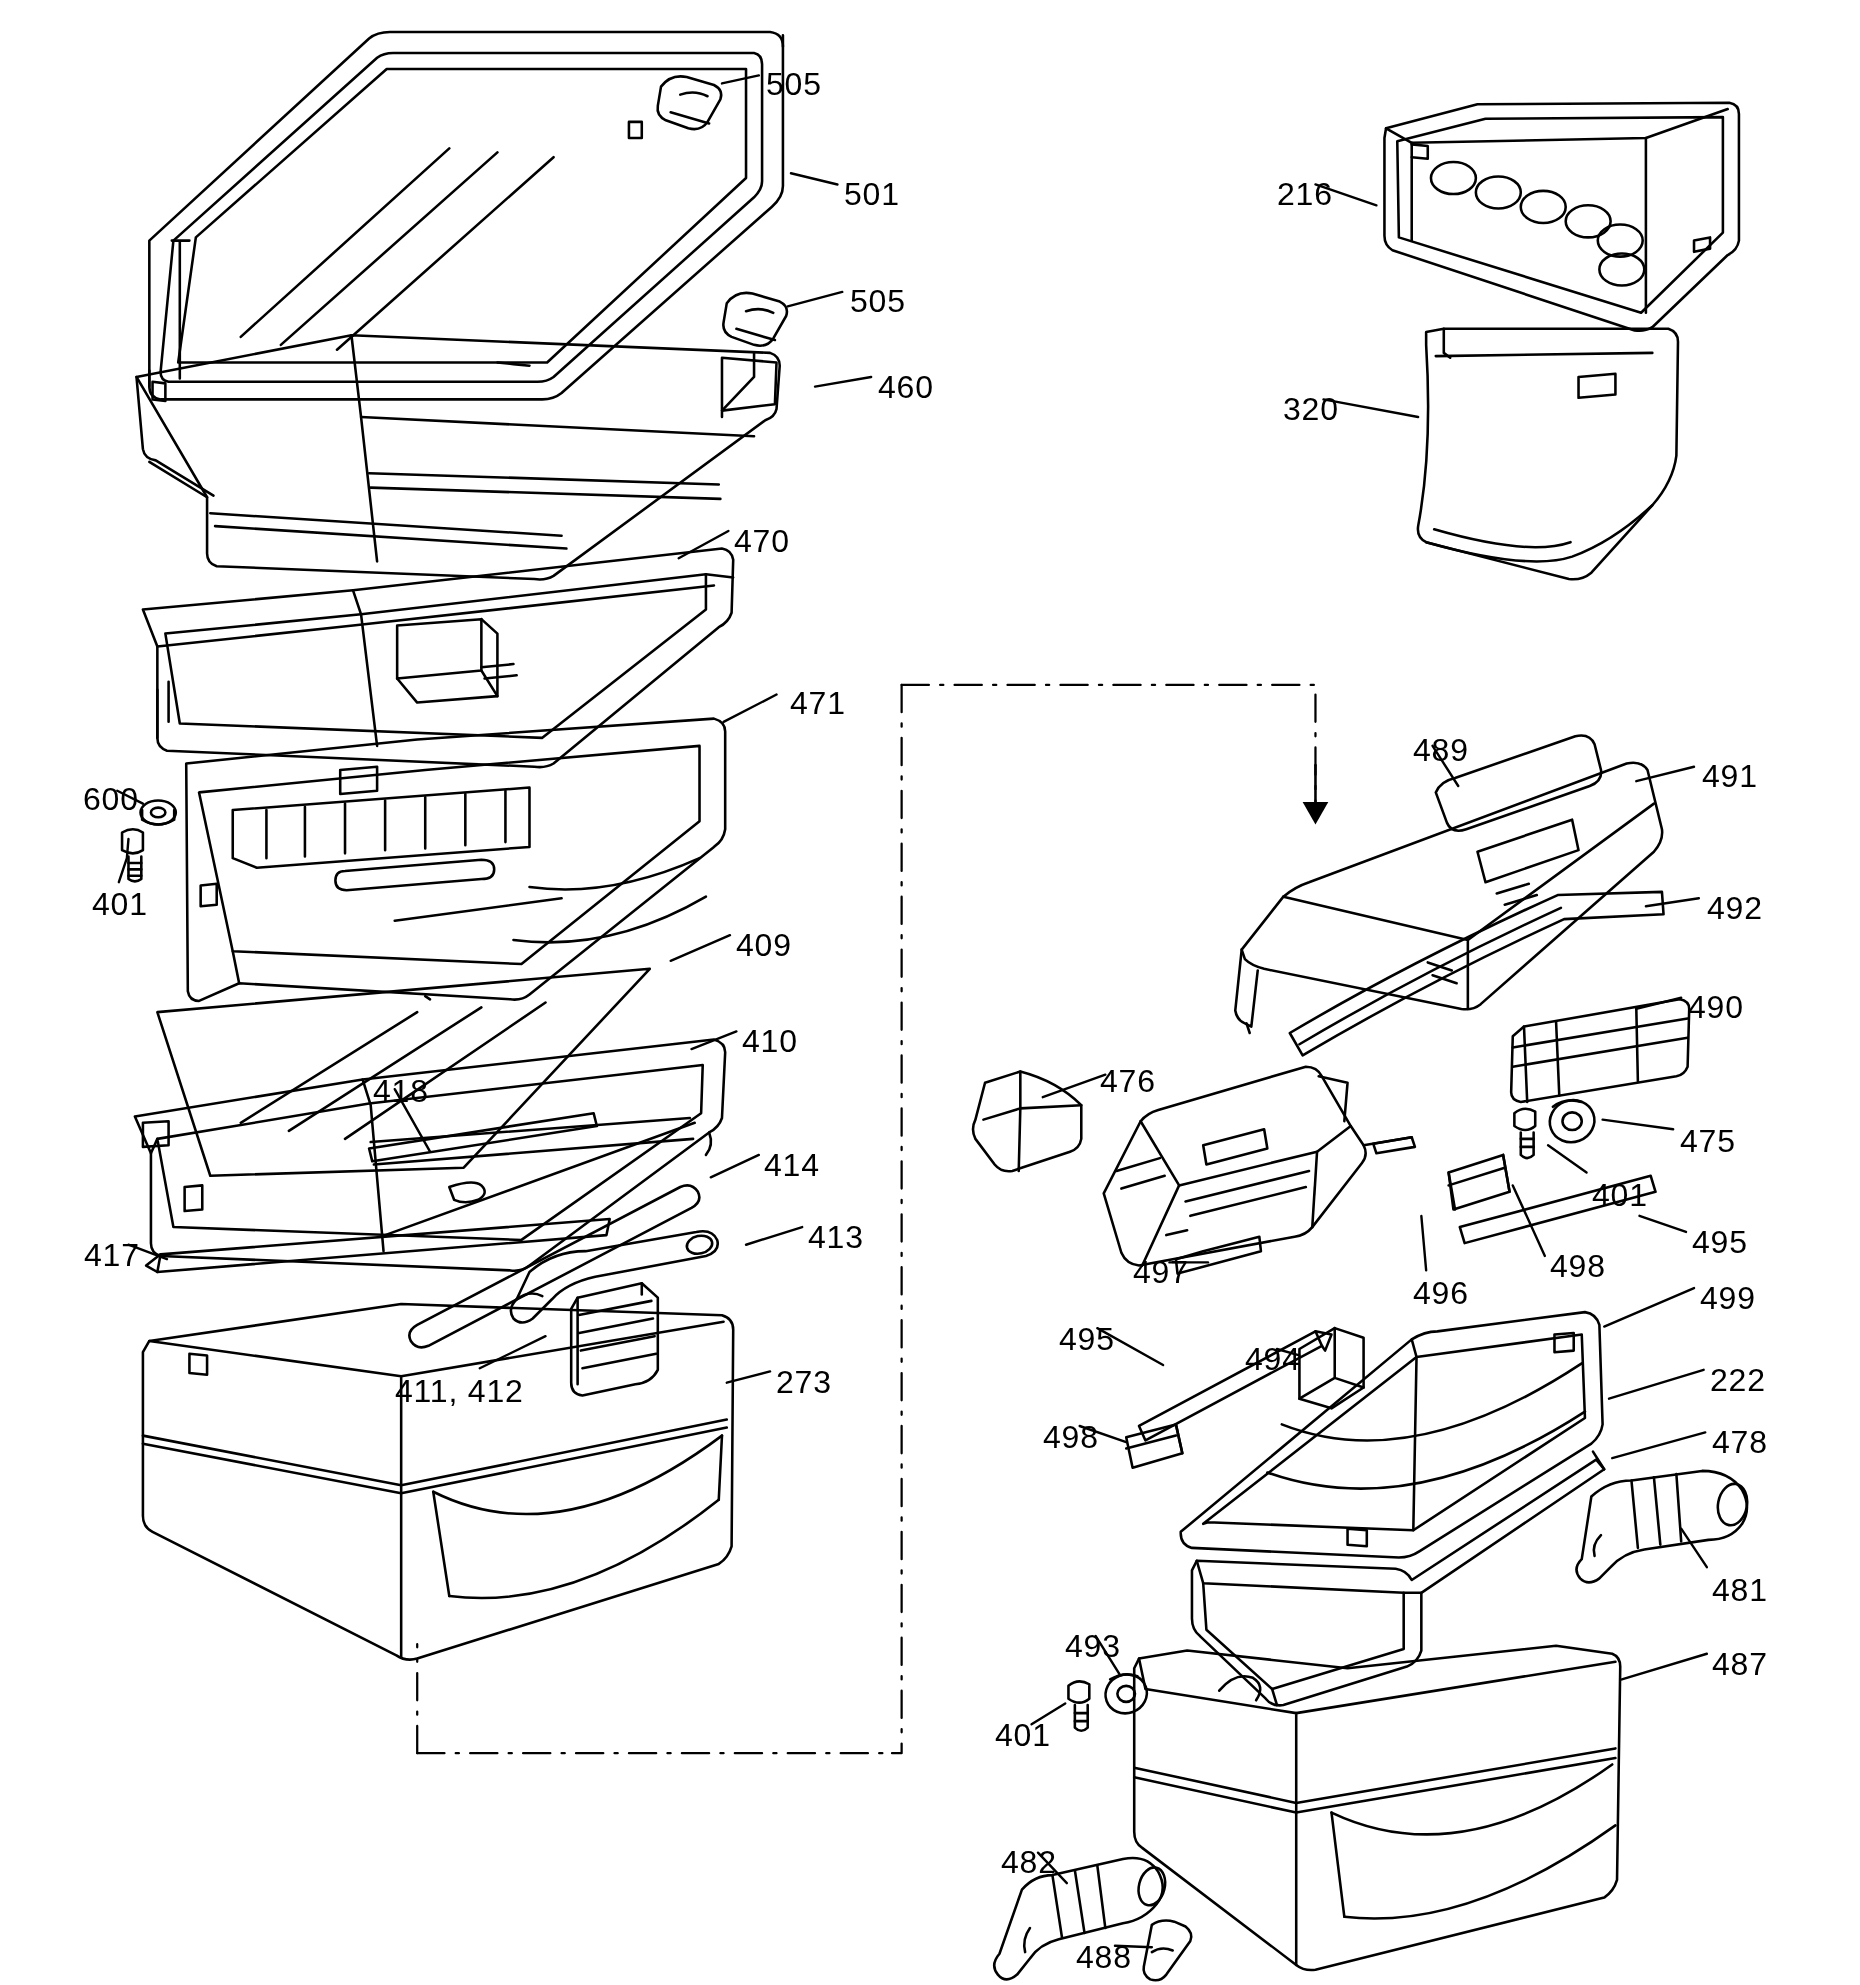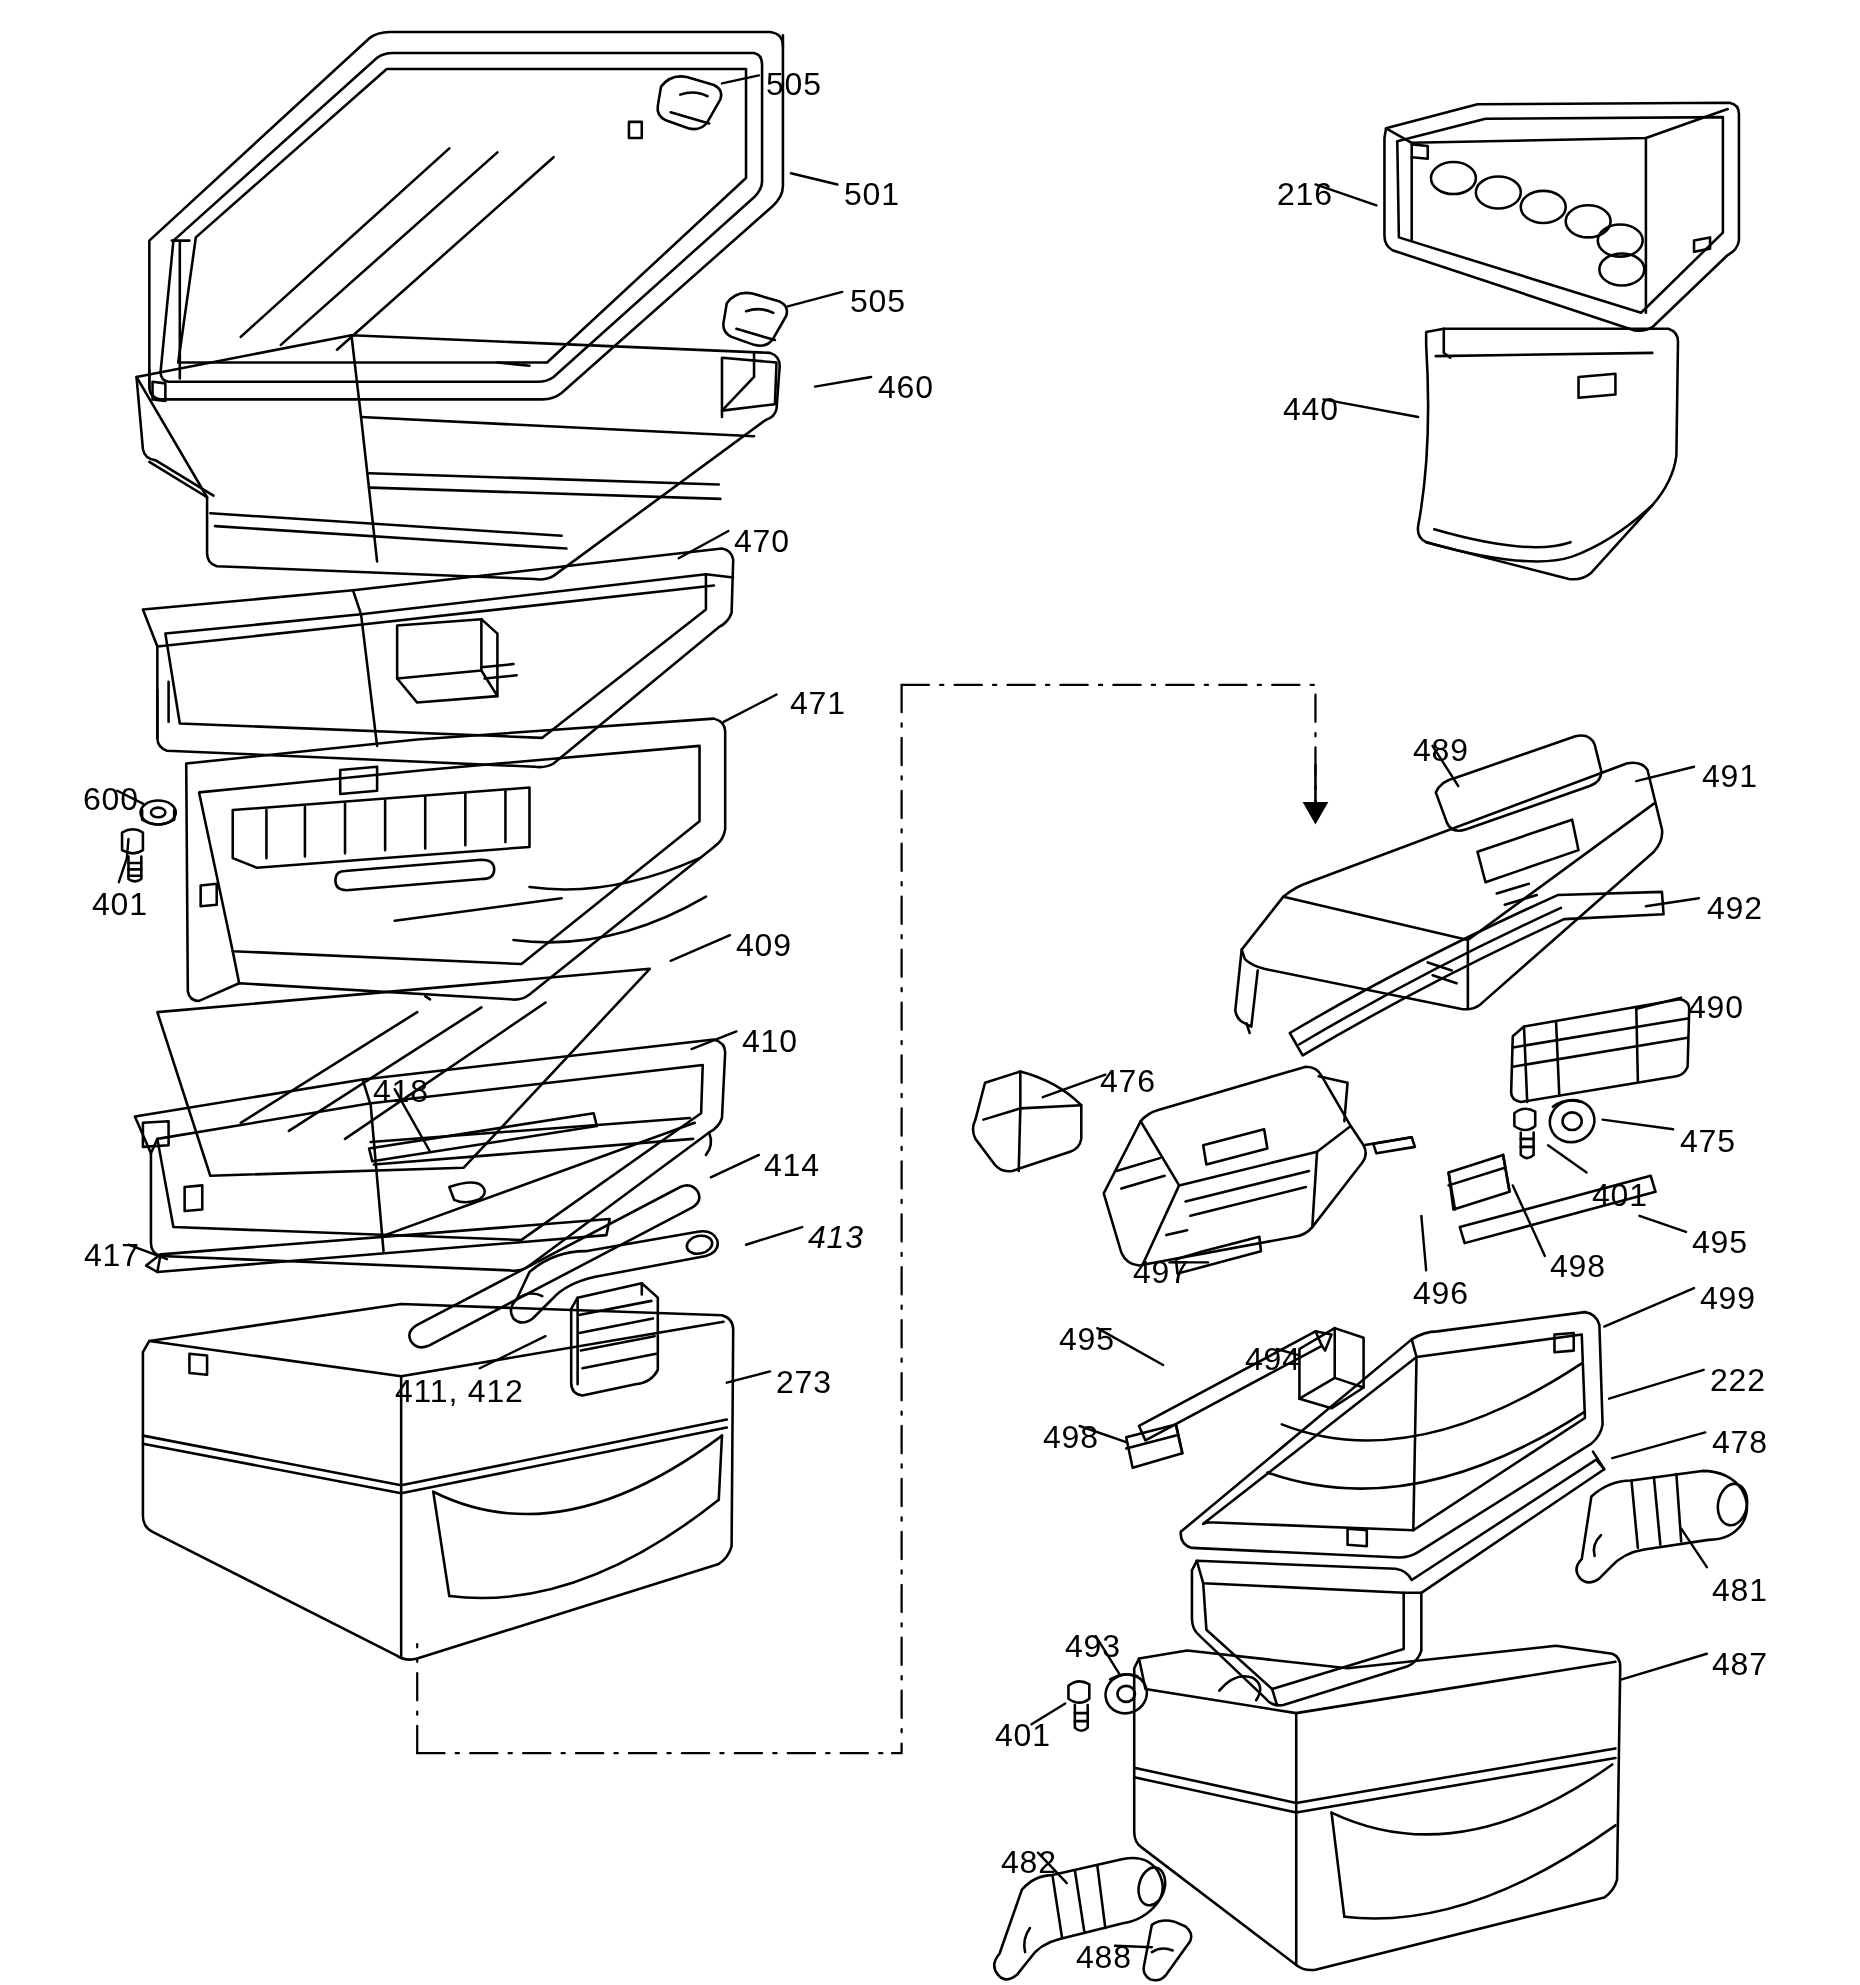--- a/index.html
+++ b/index.html
@@ -413,26 +413,26 @@
       <div class="callout" style="left: 850px; top: 285px;">505</div>
       <div class="callout" style="left: 878px; top: 371px;">460</div>
       <div class="callout" style="left: 734px; top: 525px;">470</div>
       <div class="callout" style="left: 782px; top: 687px; margin-left: 8px;">471</div>
       <div class="callout" style="left: 83px; top: 783px;">600</div>
       <div class="callout" style="left: 92px; top: 888px;">401</div>
       <div class="callout" style="left: 736px; top: 929px;">409</div>
       <div class="callout" style="left: 742px; top: 1025px;">410</div>
       <div class="callout" style="left: 373px; top: 1075px;">418</div>
       <div class="callout" style="left: 764px; top: 1149px;">414</div>
-      <div class="callout" style="left: 808px; top: 1221px; font-style: italic;">413</div>
+      <div class="callout" style="left: 808px; top: 1221px;">413</div>
       <div class="callout" style="left: 84px; top: 1239px;">417</div>
       <div class="callout" style="left: 395px; top: 1375px;">411, 412</div>
       <div class="callout" style="left: 776px; top: 1366px;">273</div>
       <div class="callout" style="left: 1277px; top: 178px;">216</div>
-      <div class="callout" style="left: 1283px; top: 393px;">440</div>
+      <div class="callout" style="left: 1283px; top: 393px;">320</div>
       <div class="callout" style="left: 1413px; top: 734px;">489</div>
       <div class="callout" style="left: 1702px; top: 760px;">491</div>
       <div class="callout" style="left: 1707px; top: 892px;">492</div>
       <div class="callout" style="left: 1688px; top: 991px;">490</div>
       <div class="callout" style="left: 1100px; top: 1065px;">476</div>
       <div class="callout" style="left: 1680px; top: 1125px;">475</div>
       <div class="callout" style="left: 1592px; top: 1179px;">401</div>
       <div class="callout" style="left: 1692px; top: 1226px;">495</div>
       <div class="callout" style="left: 1133px; top: 1256px;">497</div>
       <div class="callout" style="left: 1413px; top: 1277px;">496</div>

